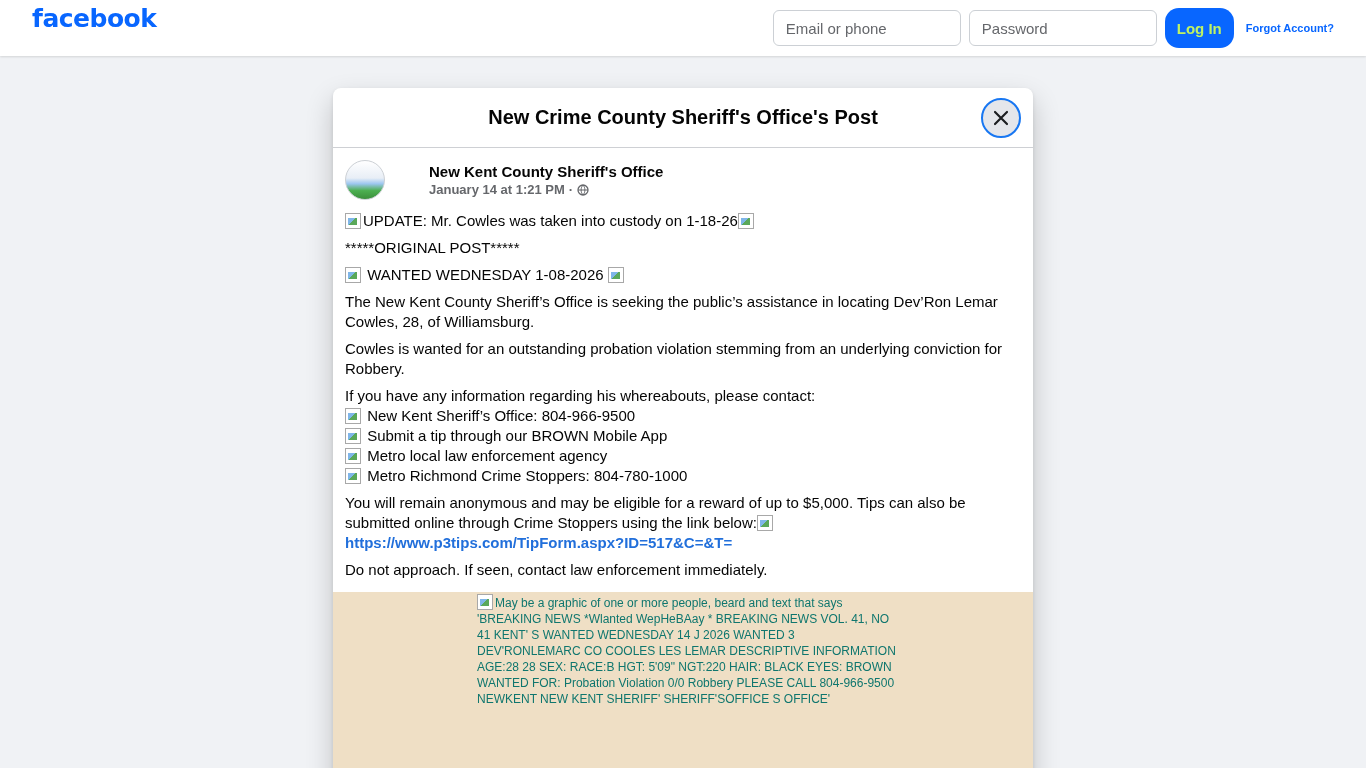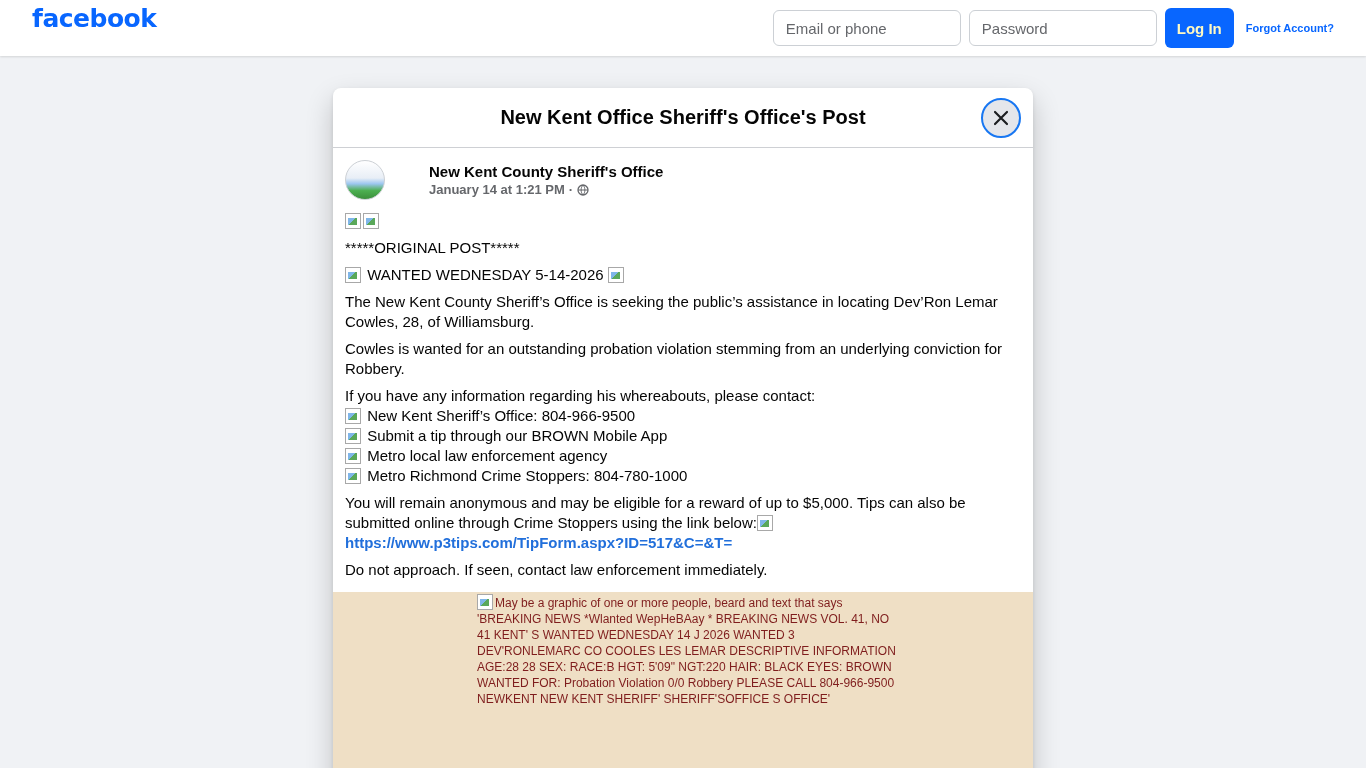--- a/index.html
+++ b/index.html
@@ -23,22 +23,22 @@
     color: #0866ff;
   }
   .login-area { position: absolute; right: 0; top: 8px; height: 40px; display: flex; align-items: center; }
   .field {
     width: 188px; height: 36px; border: 1px solid #ccd0d5; border-radius: 6px;
     background: #fff; padding: 0 12px; font-size: 15px; color: #1c1e21;
     font-family: "Liberation Sans", sans-serif; margin-right: 8px; outline: none;
   }
   .field::placeholder { color: #65676b; }
   .login-btn {
-    height: 40px; padding: 0 12px; border: none; border-radius: 6px;
-    background: #0866ff; color: #fef9c3; font-weight: bold; font-size: 15px;
+    height: 40px; padding: 0 12px; border: none; border-radius: 14px;
+    background: #0866ff; color: #bef264; font-weight: bold; font-size: 15px;
     font-family: "Liberation Sans", sans-serif; margin-right: 12px; cursor: pointer;
   }
   .forgot {
     color: #0866ff; font-weight: bold; font-size: 11px; text-decoration: none;
     margin-right: 32px;
   }
   .modal {
     position: absolute; left: 333px; top: 88px; width: 700px; height: 700px;
     background: #ffffff; border-radius: 8px 8px 0 0;
     box-shadow: 0 12px 28px rgba(0,0,0,0.2), 0 2px 4px rgba(0,0,0,0.1);
@@ -73,39 +73,39 @@
     content: ""; position: absolute; left: 2px; top: 4px; width: 9px; height: 7px;
     background: linear-gradient(135deg, #7fb6e8 0%, #7fb6e8 50%, #5aa85a 50%, #5aa85a 100%);
   }
   .link { color: #216fdb; font-weight: bold; text-decoration: none; }
   .image-area {
     position: absolute; left: 0; top: 504px; width: 700px; height: 196px;
     background: #efdfc5;
   }
   .alt-text {
     position: absolute; left: 144px; top: 2px; width: 420px;
-    font-size: 12px; line-height: 16px; color: #7f1d1d;
+    font-size: 12px; line-height: 16px; color: #0f766e;
   }
 </style>
 </head>
 <body>
 
 <div class="topbar">
   <a class="logo">facebook</a>
   <div class="login-area">
     <input class="field" type="text" placeholder="Email or phone" style="">
     <input class="field" type="password" placeholder="Password" style="">
     <button class="login-btn">Log In</button>
     <a class="forgot" href="#">Forgot Account?</a>
   </div>
 </div>
 
 <div class="modal">
   <div class="modal-header">
-    <div class="modal-title">New Kent Office Sheriff's Office's Post</div>
+    <div class="modal-title">New Crime County Sheriff's Office's Post</div>
     <div class="close-btn">
       <svg width="16" height="16" viewBox="0 0 16 16">
         <path d="M2 2 L14 14 M14 2 L2 14" stroke="#1c1e21" stroke-width="2.2" stroke-linecap="round"></path>
       </svg>
     </div>
   </div>
 
   <div class="post-head">
     <div class="avatar"></div>
     <div>
@@ -115,23 +115,23 @@
         <span class="dot">·</span>
         <svg width="12" height="12" viewBox="0 0 12 12">
           <circle cx="6" cy="6" r="5" fill="none" stroke="#65676b" stroke-width="1.3"></circle>
           <path d="M1 6 H11 M6 1 C3.5 3.5 3.5 8.5 6 11 M6 1 C8.5 3.5 8.5 8.5 6 11" fill="none" stroke="#65676b" stroke-width="1"></path>
         </svg>
       </div>
     </div>
   </div>
 
   <div class="post-body">
-    <p><span class="broken"></span><span class="broken"></span></p>
+    <p><span class="broken"></span><span>UPDATE: Mr. Cowles was taken into custody on 1-18-26</span><span class="broken"></span></p>
     <p>*****ORIGINAL POST*****</p>
-    <p><span class="broken"></span><span> WANTED WEDNESDAY 5-14-2026 </span><span class="broken"></span></p>
+    <p><span class="broken"></span><span> WANTED WEDNESDAY 1-08-2026 </span><span class="broken"></span></p>
     <p>The New Kent County Sheriff’s Office is seeking the public’s assistance in locating Dev’Ron Lemar Cowles, 28, of Williamsburg.</p>
     <p>Cowles is wanted for an outstanding probation violation stemming from an underlying conviction for Robbery.</p>
     <p>
       <span>If you have any information regarding his whereabouts, please contact:</span><br>
       <span class="broken"></span><span> New Kent Sheriff’s Office: 804-966-9500</span><br>
       <span class="broken"></span><span> Submit a tip through our BROWN Mobile App</span><br>
       <span class="broken"></span><span> Metro local law enforcement agency</span><br>
       <span class="broken"></span><span> Metro Richmond Crime Stoppers: 804-780-1000</span>
     </p>
     <p>

